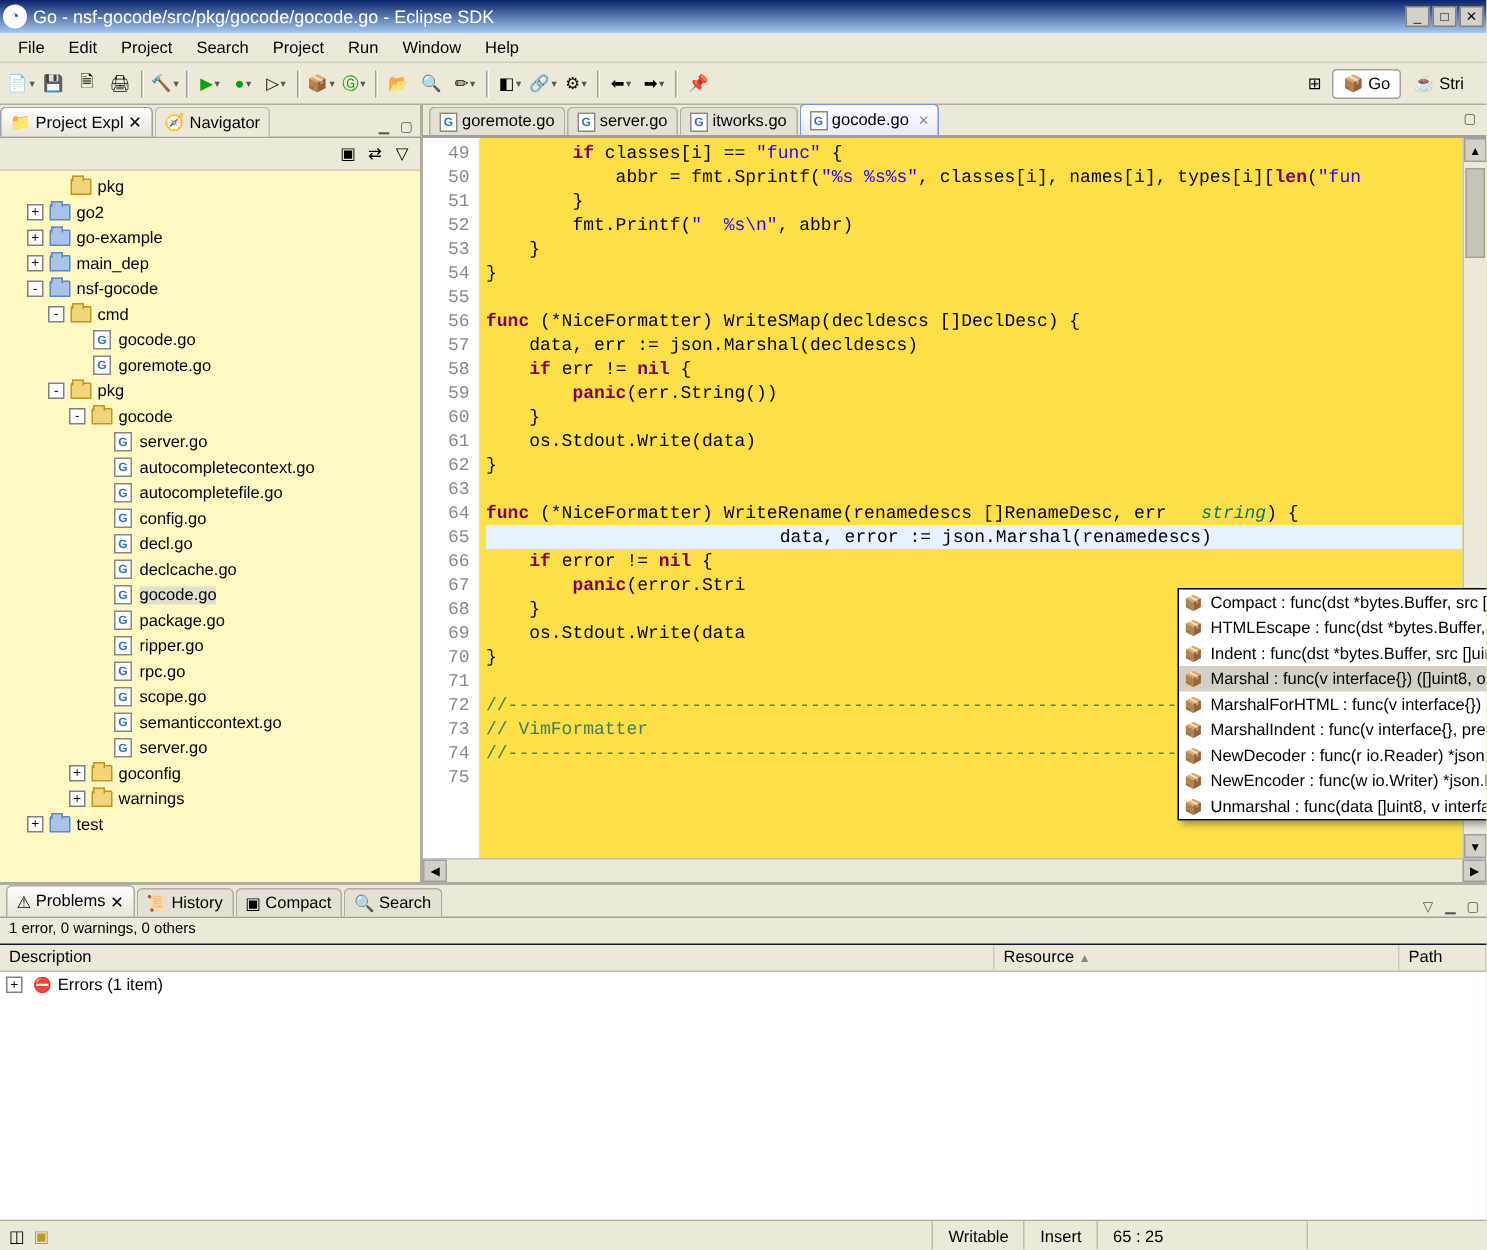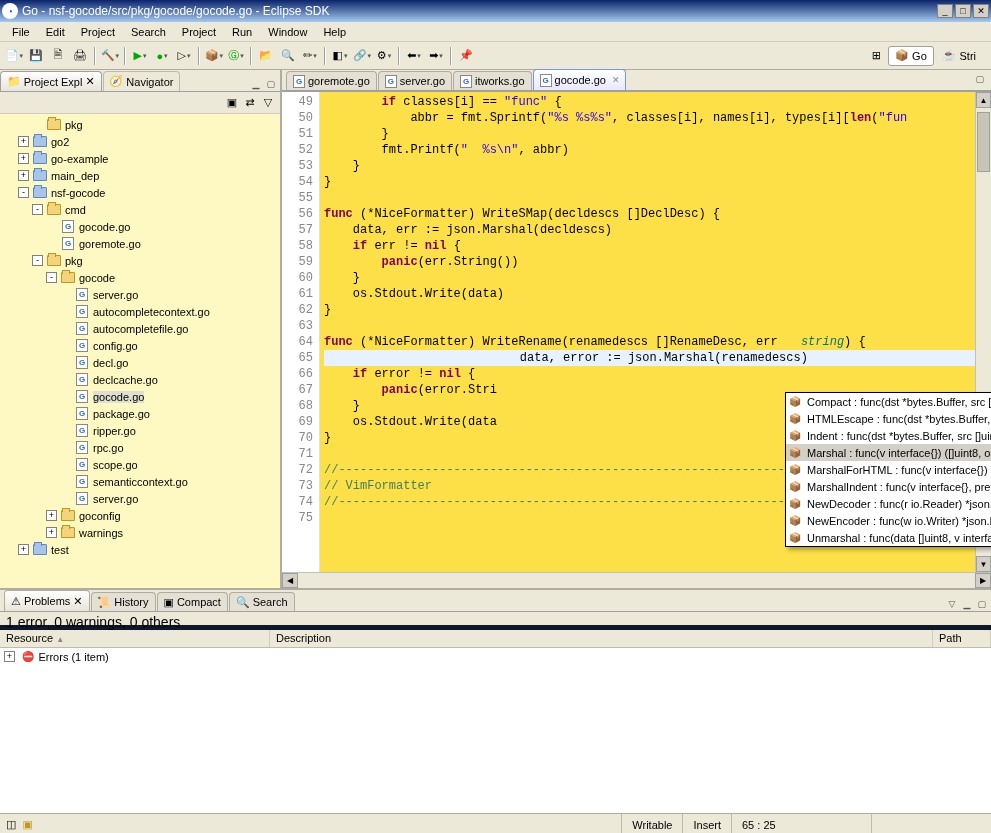--- a/index.html
+++ b/index.html
@@ -69,21 +69,21 @@
 .autocomplete { position: absolute; left: 503px; top: 300px; width: 260px; background: #fff; border: 1px solid #000; box-shadow: 3px 3px 4px rgba(0,0,0,0.3); z-index: 10; }
 .ac-item { display: flex; align-items: center; height: 17px; padding: 0 3px; font-size: 11px; gap: 4px; overflow: hidden; white-space: nowrap; }
 .ac-item.selected { background: #d4d0c8; }
 .ac-icon { width: 14px; height: 14px; display: inline-flex; align-items: center; justify-content: center; color: #c09820; font-size: 10px; }
 
 
 .bottom-panel { height: 225px; border-top: 2px solid #b0ada0; display: flex; flex-direction: column; }
 .bp-tabs { height: 22px; display: flex; align-items: flex-end; border-bottom: 1px solid #a0a0a0; padding-left: 4px; }
 .bp-tab { height: 19px; padding: 1px 6px; display: flex; align-items: center; gap: 3px; background: #e4e0d4; border: 1px solid #b0ada0; border-bottom: none; border-radius: 4px 4px 0 0; margin-right: 1px; font-size: 11px; }
 .bp-tab.active { background: linear-gradient(#fff,#e8e4d8); height: 21px; }
-.bp-status { height: 18px; padding: 2px 6px; border-bottom: 5px solid #0f172a; font-size: 14px; }
+.bp-status { height: 18px; padding: 2px 6px; border-bottom: 1px solid #0f172a; font-size: 10px; }
 .bp-header { height: 18px; display: flex; background: #ece9d8; border-bottom: 1px solid #c0bcac; }
 .bp-col { padding: 2px 6px; border-right: 1px solid #d0ccc0; font-size: 11px; }
 .bp-col.desc { width: 663px; }
 .bp-col.res { width: 270px; }
 .bp-col.path { flex: 1; }
 .bp-body { flex: 1; background: #fff; overflow: auto; }
 .bp-row { display: flex; align-items: center; height: 17px; padding-left: 4px; }
 .bp-row .err-icon { color: #c00; font-size: 10px; margin: 0 4px; }
 
 
@@ -592,22 +592,22 @@
         <span>Search</span>
       </div>
       <div class="view-controls" style="margin-left:auto;padding-right:2px">
       <div class="vc-btn">▽</div>
       <div class="vc-btn">▁</div>
       <div class="vc-btn">▢</div>
     </div>
   </div>
   <div class="bp-status">1 error, 0 warnings, 0 others</div>
   <div class="bp-header">
+    <div class="bp-col desc">Description</div>
     <div class="bp-col res"><span>Resource</span> <span style="font-size:8px;color:#888">▲</span></div>
-    <div class="bp-col desc">Description</div>
     <div class="bp-col path">Path</div>
   </div>
   <div class="bp-body">
     <div class="bp-row">
       <span class="tree-toggle">+</span>
       <span class="err-icon">⛔</span>
       <span>Errors (1 item)</span>
     </div>
   </div>
 </div>

